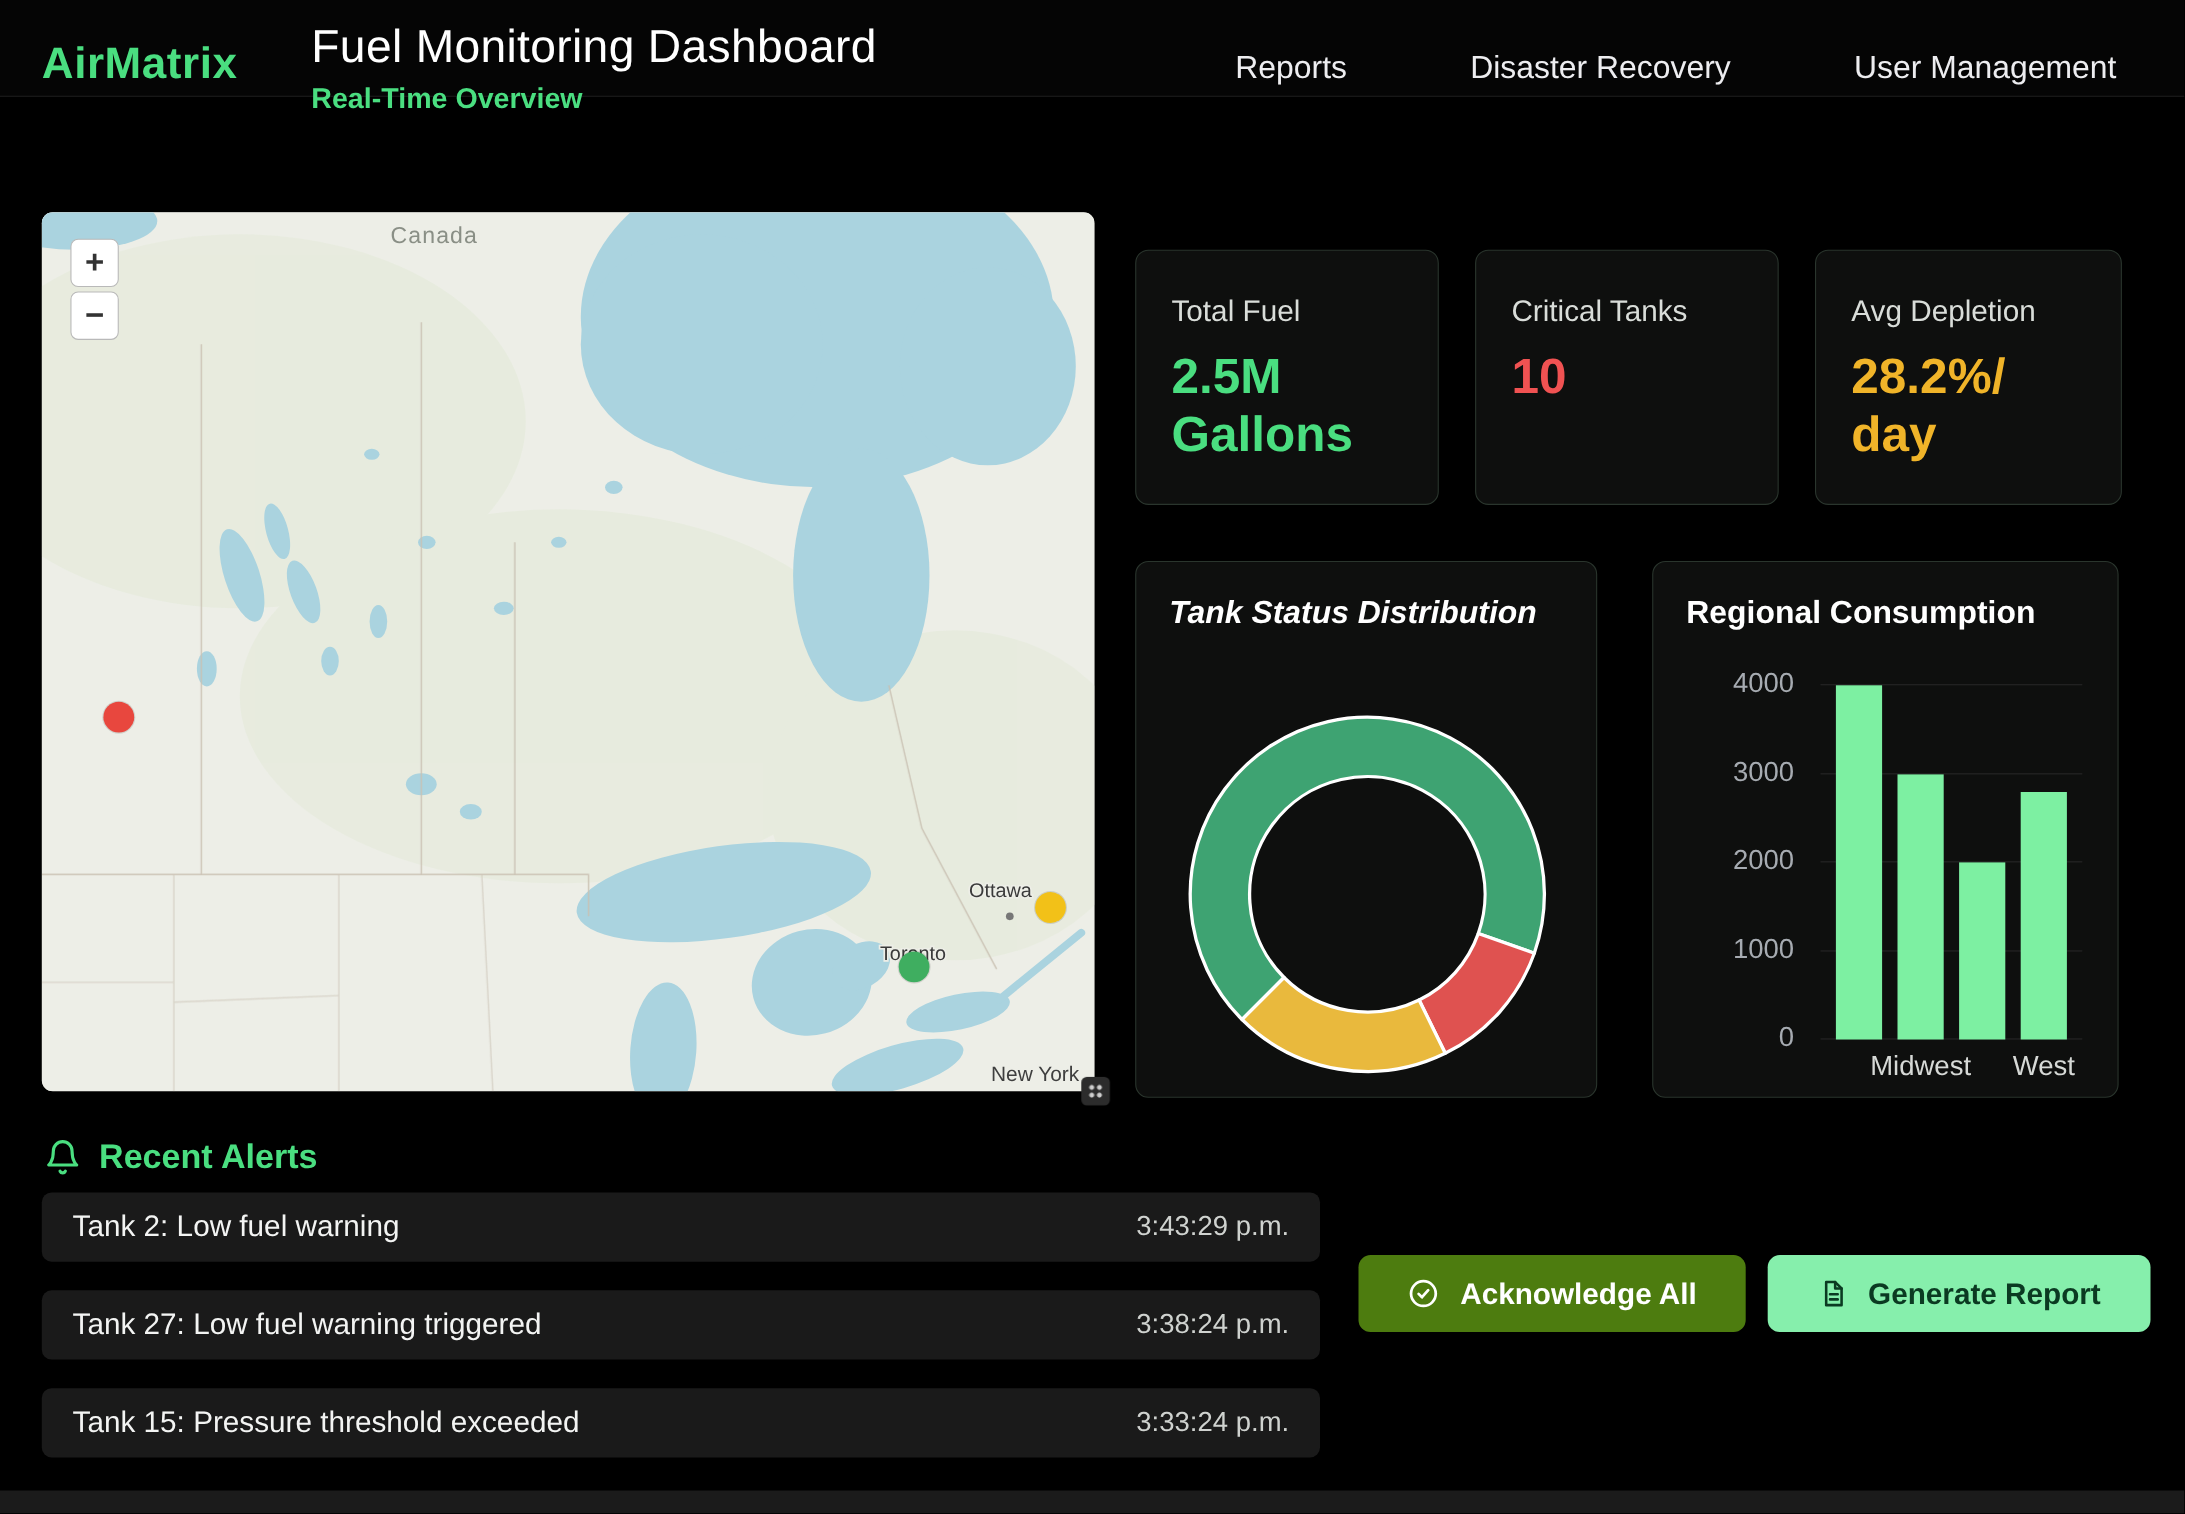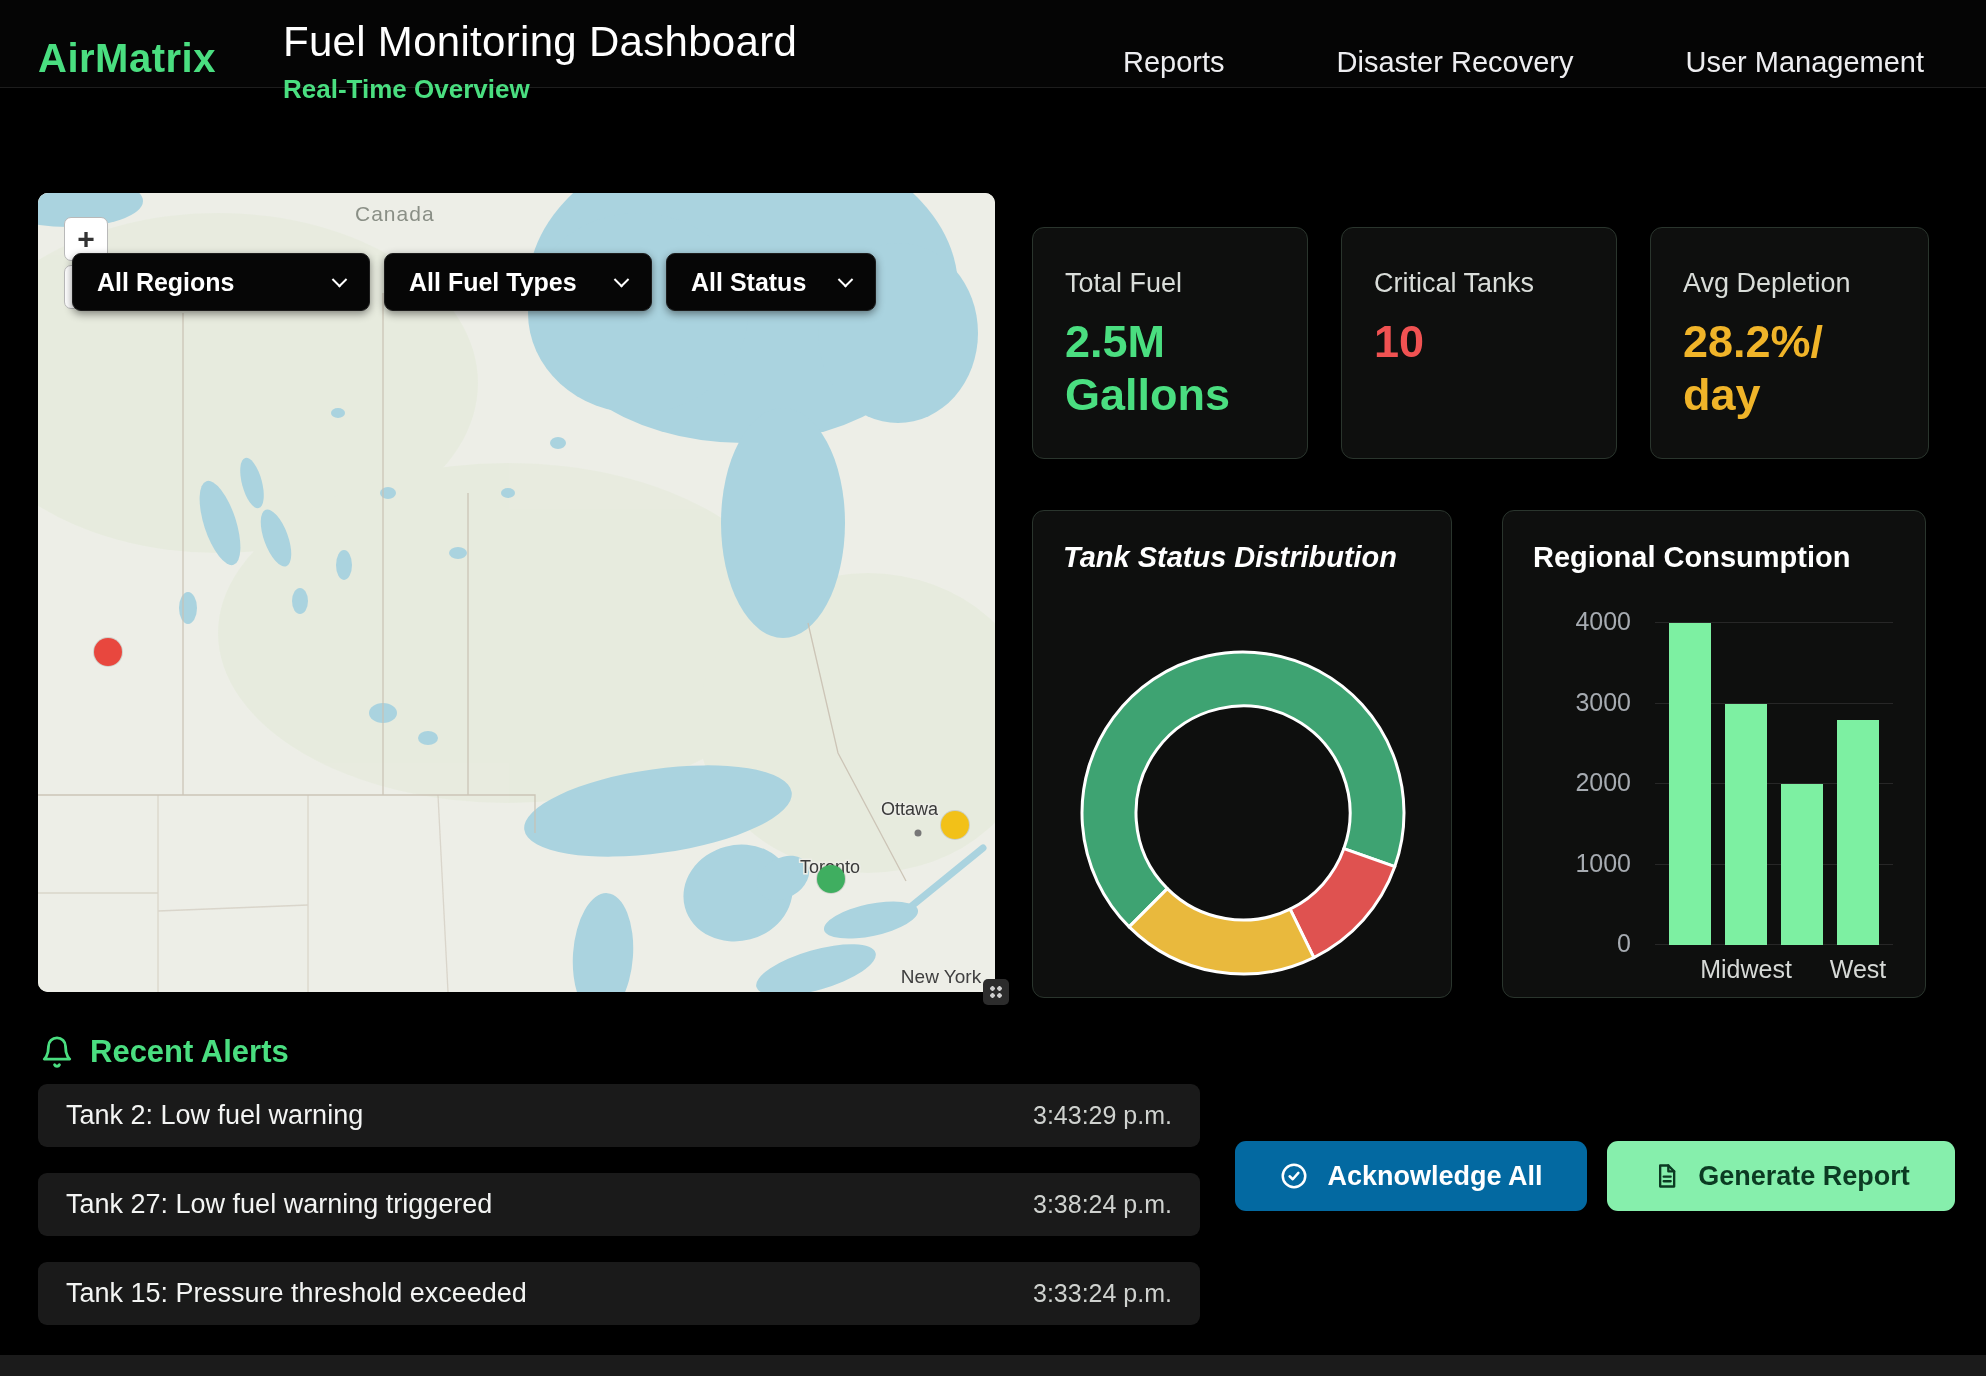--- a/index.html
+++ b/index.html
@@ -68,21 +68,21 @@
   .alerts-heading .txt { color:#4ade80; font-size:31px; font-weight:bold; }
   .alert-item { position:absolute; left:38px; width:1162px; height:63px; background:#1a1a1a; border-radius:9px;
                 display:flex; align-items:center; justify-content:space-between; padding:0 28px; }
   #alert-0 { top:1084px; } #alert-1 { top:1173px; } #alert-2 { top:1262px; }
   .alert-msg { color:#f3f4f3; font-size:27px; }
   .alert-time { color:#cfd2cf; font-size:25px; }
 
   
   .btn { position:absolute; top:1141px; height:70px; border-radius:11px; display:flex; align-items:center; justify-content:center;
          gap:18px; font-size:27px; font-weight:bold; cursor:pointer; border:none; }
-  #ack-btn { left:1235px; width:352px; background:#0369a1; color:#fff; }
+  #ack-btn { left:1235px; width:352px; background:#4d7c0f; color:#fff; }
   #gen-btn { left:1607px; width:348px; background:#86efac; color:#0b3a22; }
 
   .footer-strip { position:absolute; left:0; bottom:0; width:1986px; height:21px; background:#1b1b1b; }
 </style>
 </head>
 <body>
 
 <div class="page">
 
   <header>
@@ -154,34 +154,20 @@
       <text x="317" y="28" font-size="21" fill="#8a8f86" letter-spacing="1">Canada</text>
       <circle cx="880" cy="640" r="3.5" fill="#777"></circle>
       <text x="900" y="622" font-size="18" fill="#3a3a3a" text-anchor="end">Ottawa</text>
       <text x="792" y="680" font-size="18" fill="#3a3a3a" text-anchor="middle">Toronto</text>
       <text x="903" y="790" font-size="19" fill="#3f3f3f" text-anchor="middle">New York</text>
     </svg>
 
     <div class="zoom-btn" id="zoom-in">+</div>
     <div class="zoom-btn" id="zoom-out">−</div>
 
-    <div class="filters">
-      <div class="filter-pill">
-        <span>All Regions</span>
-        <span class="chev"></span>
-      </div>
-      <div class="filter-pill">
-        <span>All Fuel Types</span>
-        <span class="chev"></span>
-      </div>
-      <div class="filter-pill">
-        <span>All Status</span>
-        <span class="chev"></span>
-      </div>
-    </div>
 
     <div class="markers" id="markers">
         <div class="marker" style="left: 7.3%; top: 57.4%; background: rgb(232, 71, 62);"></div>
         <div class="marker" style="left: 95.8%; top: 79.1%; background: rgb(242, 193, 24);"></div>
         <div class="marker" style="left: 82.9%; top: 85.9%; background: rgb(63, 174, 96);"></div>
       </div>
   </section>
 
   <div class="resize-grip">
     <span class="grip-dots"></span>

